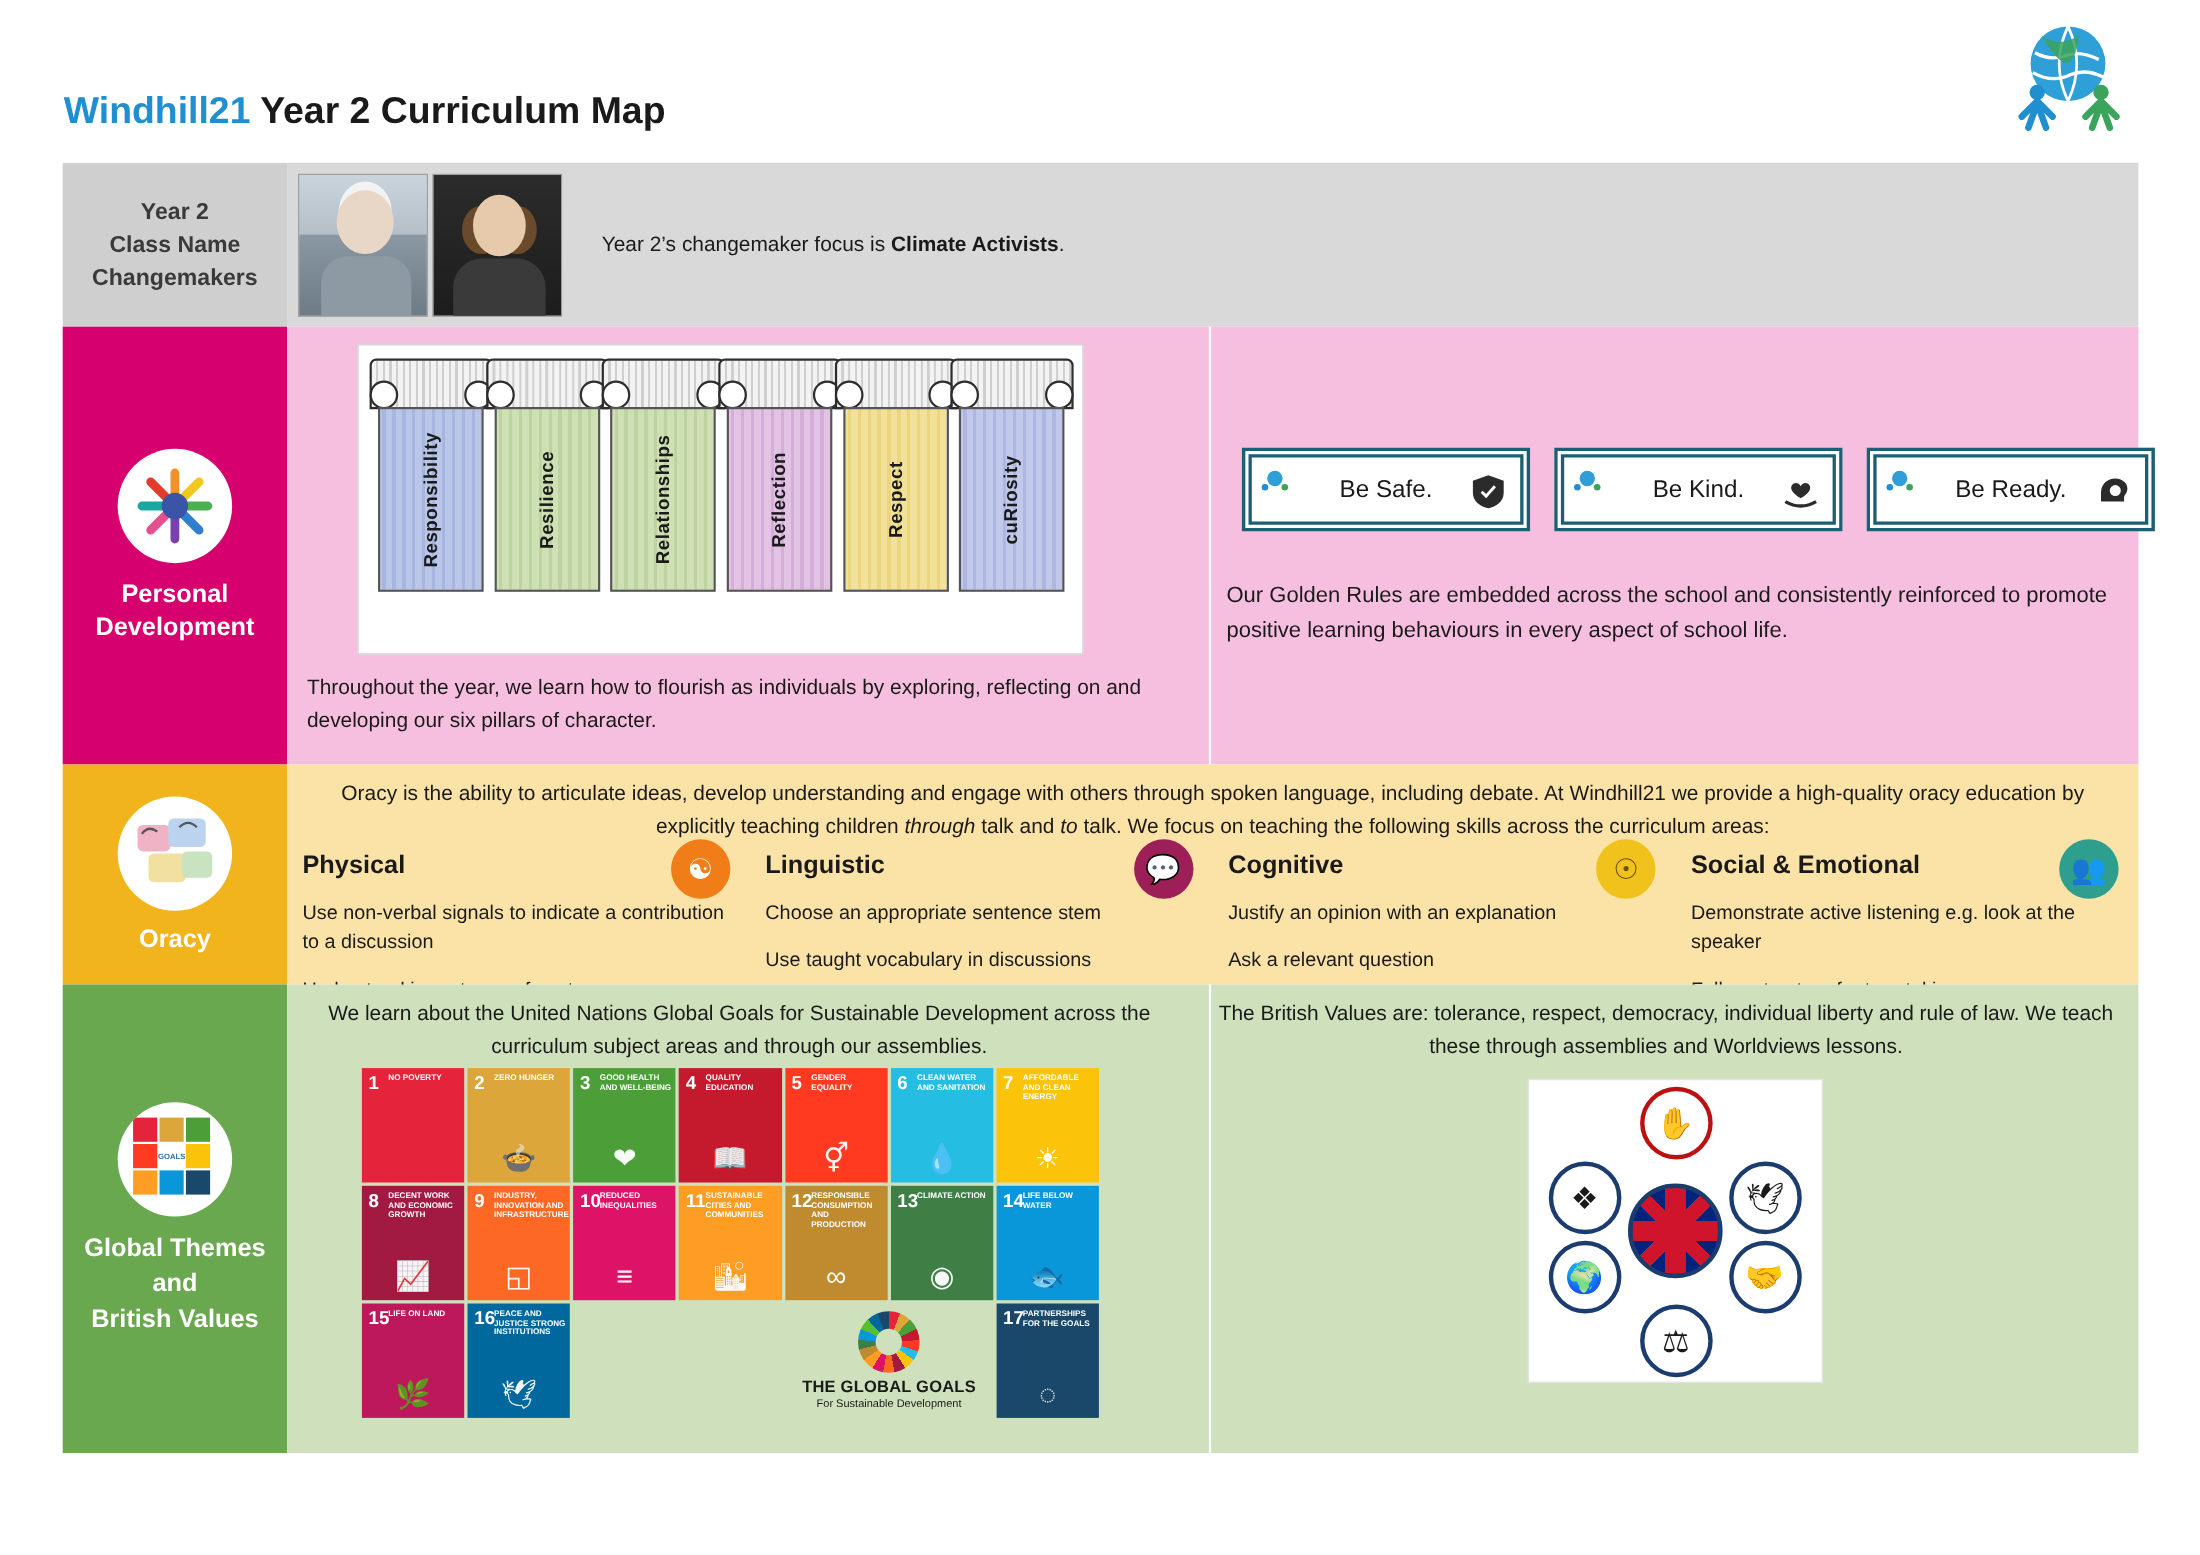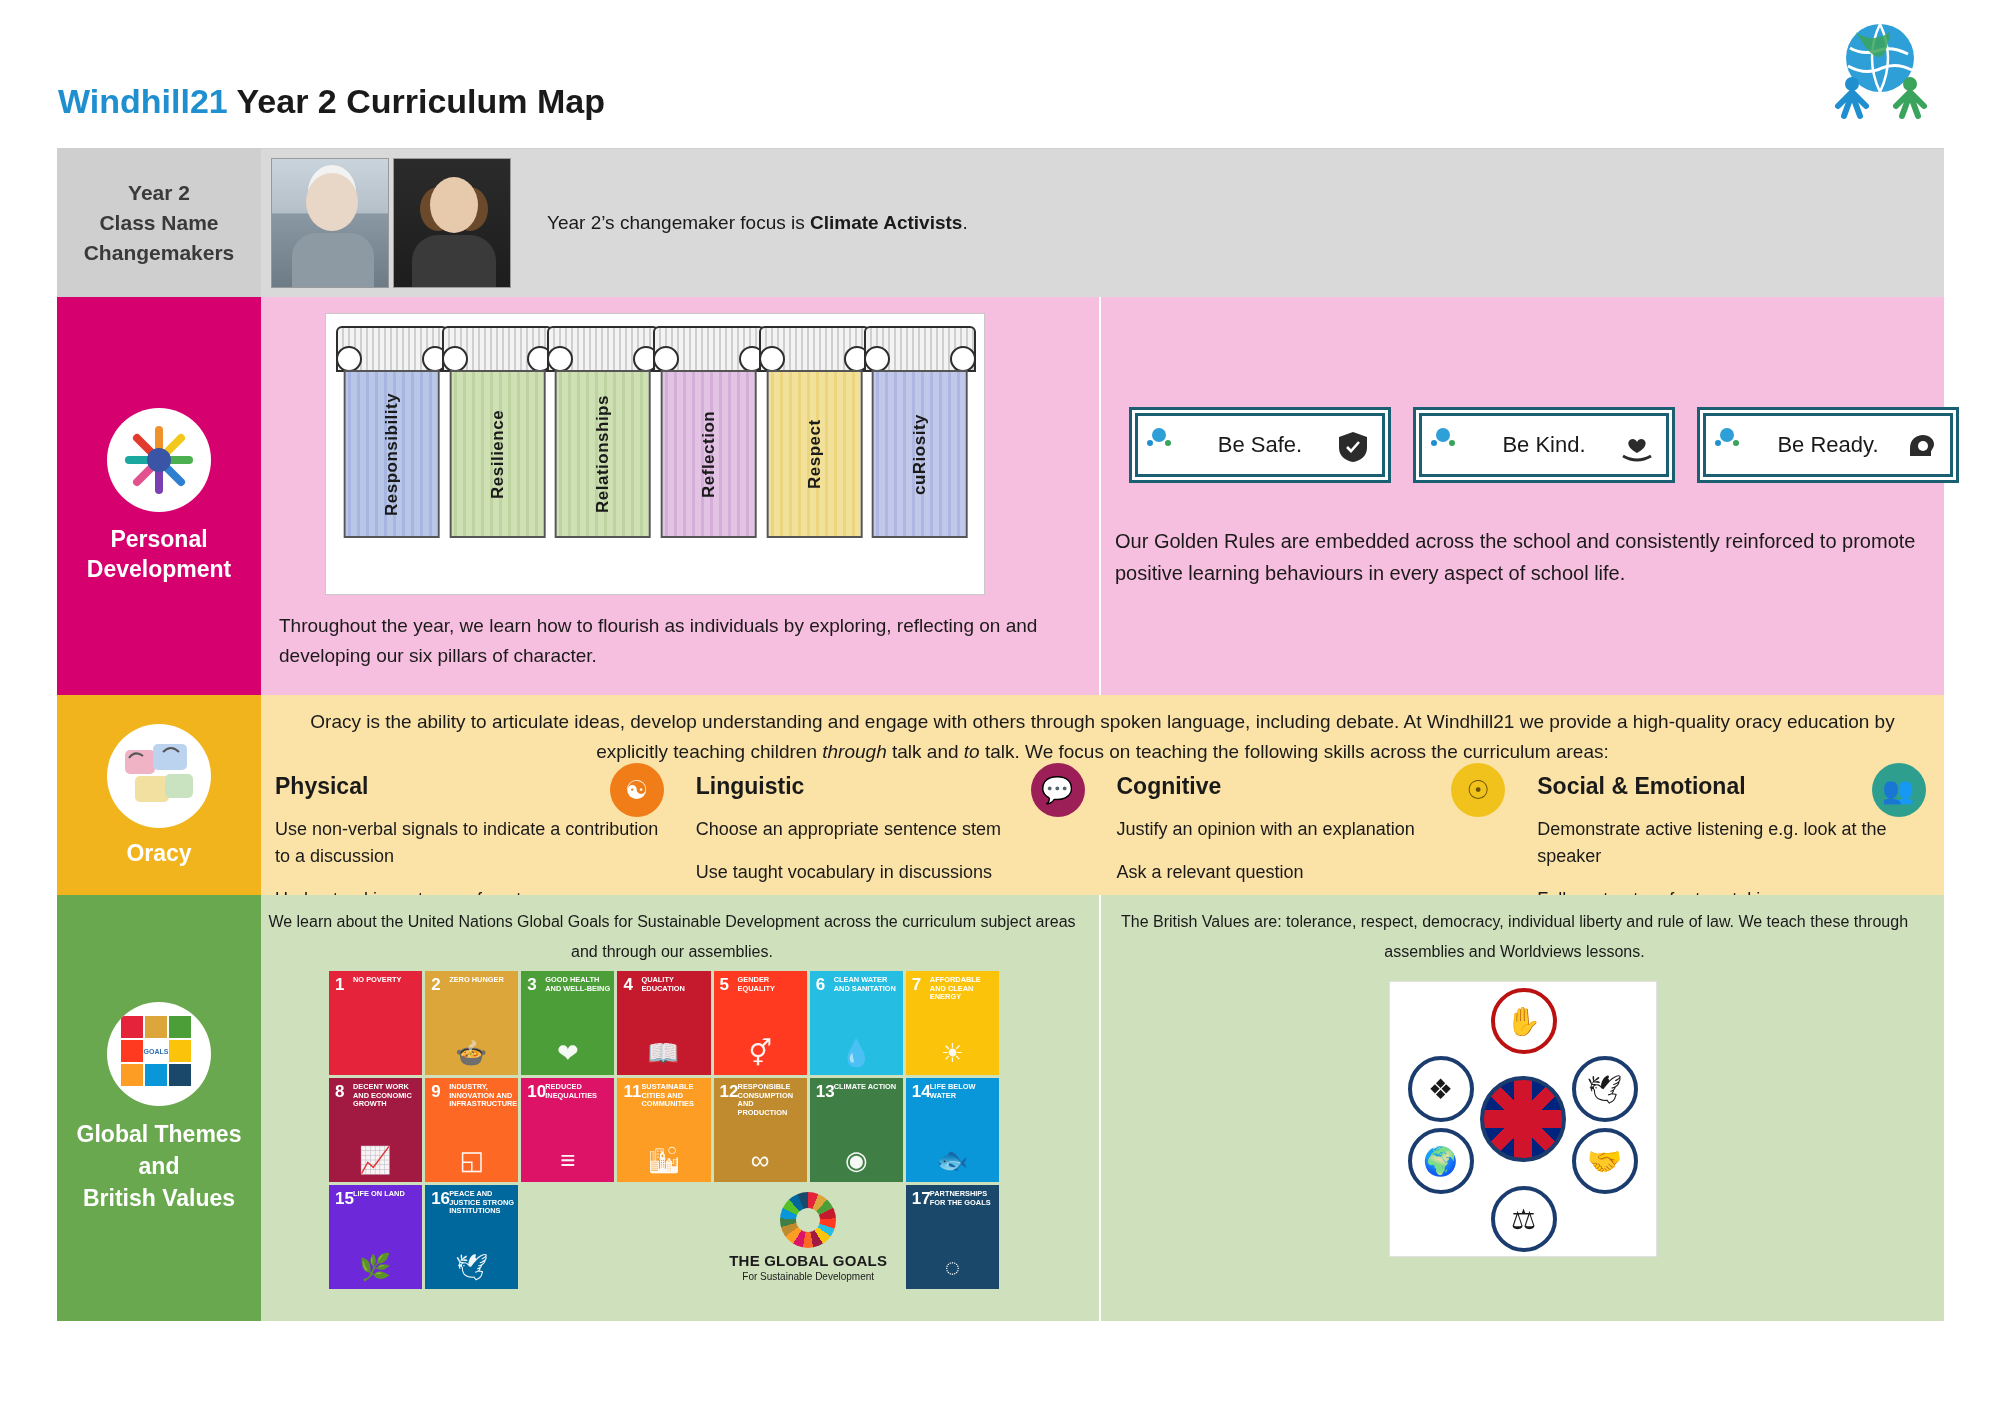--- a/index.html
+++ b/index.html
@@ -161,21 +161,21 @@
   .ob-physical { background: #f07d18; }
   .ob-linguistic { background: #9c1f57; }
   .ob-cognitive { background: #f2c21c; color:#6b5300; }
   .ob-social { background: #2e9e8f; }
 
   
   #row-global { top: 746px; height: 426px; }
   #row-global .label-cell { background: #6aa84f; font-size: 23px; line-height: 32px; }
   .gl-left { width: 840px; flex: 0 0 840px; background: #cfe0bd; position: relative; border-right: 2px solid #ffffff;}
   .gl-right { flex: 1; background: #cfe0bd; position: relative; }
-  .gl-caption { position: absolute; left: 4px; right: 20px; top: 12px; text-align: center; font-size: 16px; line-height: 30px; }
+  .gl-caption { position: absolute; left: 4px; right: 20px; top: 12px; text-align: center; font-size: 19px; line-height: 30px; }
   .goals-grid {
     position: absolute; left: 68px; top: 76px; width: 670px; height: 318px;
     display: grid; grid-template-columns: repeat(7, 1fr); grid-template-rows: repeat(3, 1fr);
     gap: 3px; background: #cfe0bd;
   }
   .goal { position: relative; color: #ffffff; overflow: hidden; }
   .goal .gnum { position: absolute; left: 6px; top: 4px; font-size: 17px; font-weight: bold; }
   .goal .gtxt { position: absolute; left: 24px; top: 5px; right: 3px; font-size: 7.4px; line-height: 8.6px; font-weight: bold; text-transform: uppercase; }
   .goal .gico { position: absolute; left: 50%; bottom: 6px; transform: translateX(-50%); font-size: 26px; opacity: .95; }
   .goal-logo {
@@ -520,21 +520,21 @@
             <div class="goal" style="background: rgb(63, 126, 68);">
               <span class="gnum">13</span>
               <span class="gtxt">Climate Action</span>
               <span class="gico">◉</span>
             </div>
             <div class="goal" style="background: rgb(10, 151, 217);">
               <span class="gnum">14</span>
               <span class="gtxt">Life Below Water</span>
               <span class="gico">🐟</span>
             </div>
-            <div class="goal" style="background: #6d28d9; padding-left: 12px;">
+            <div class="goal" style="background: #be185d; padding-left: 12px;">
               <span class="gnum">15</span>
               <span class="gtxt">Life on Land</span>
               <span class="gico">🌿</span>
             </div>
             <div class="goal" style="background: rgb(0, 104, 157);">
               <span class="gnum">16</span>
               <span class="gtxt">Peace and Justice Strong Institutions</span>
               <span class="gico">🕊</span>
             </div>
             <div class="goal" style="background: rgb(25, 72, 106); grid-area: 3 / 7;">

